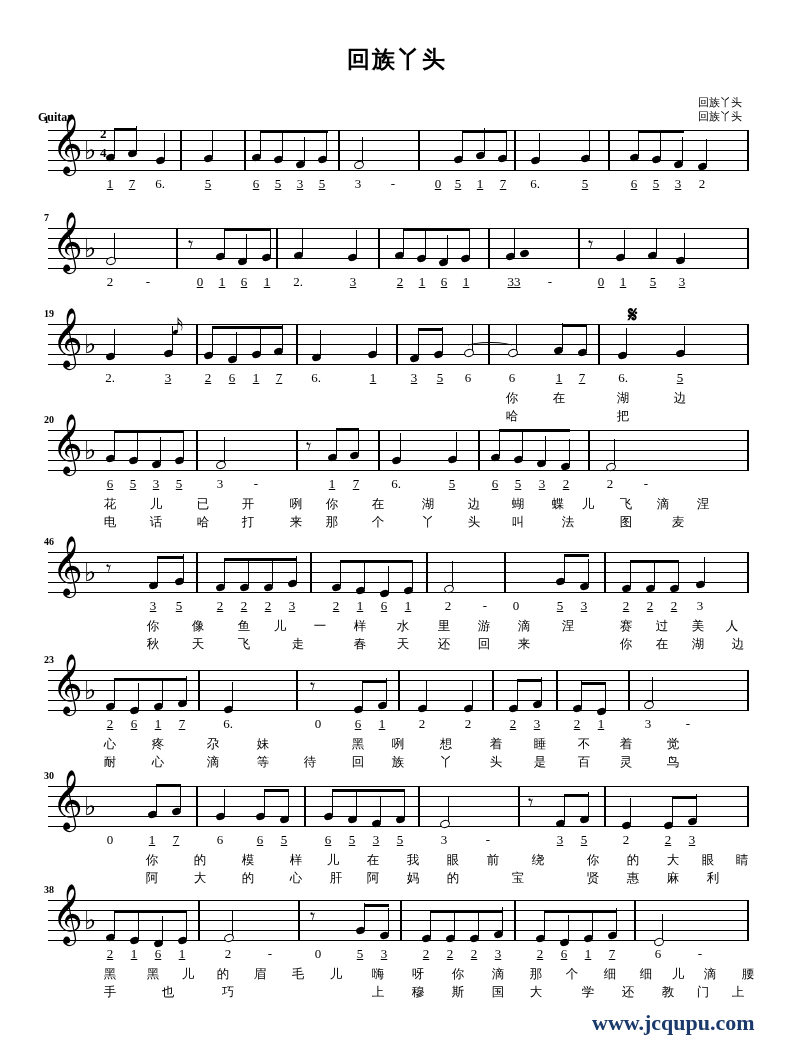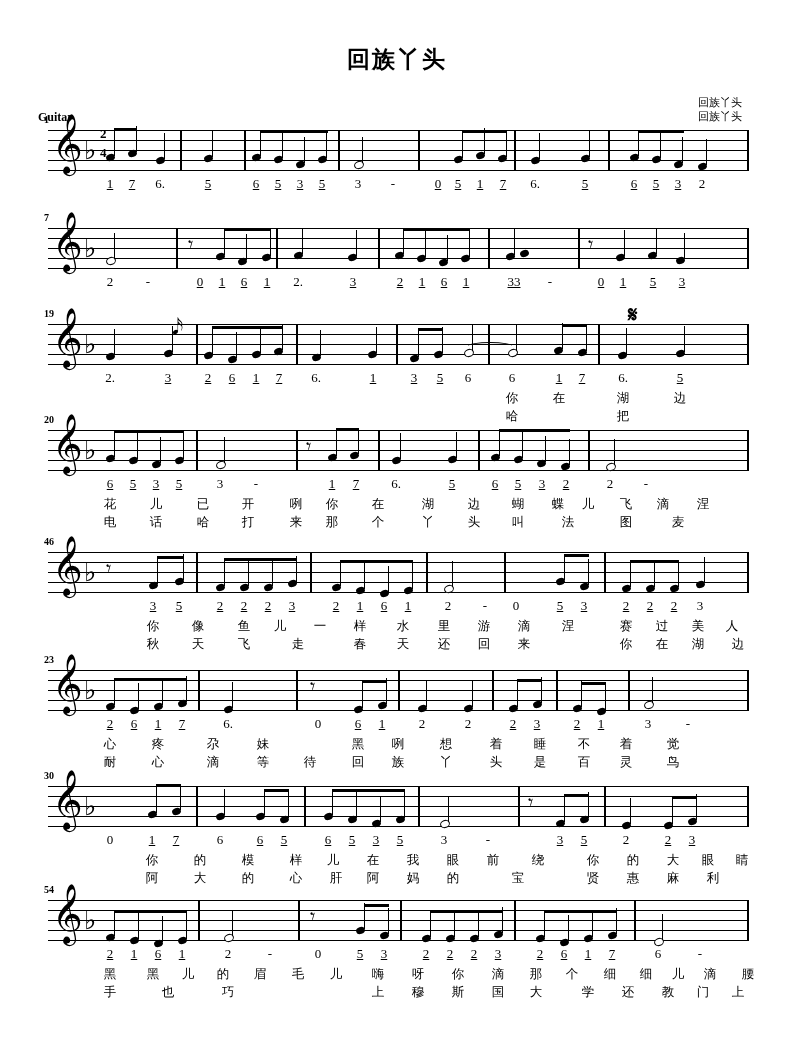--- a/index.html
+++ b/index.html
@@ -897,21 +897,21 @@
       <span style="left:405px;">的</span>
       <span style="left:470px;">宝</span>
       <span style="left:545px;">贤</span>
       <span style="left:585px;">惠</span>
       <span style="left:625px;">麻</span>
       <span style="left:665px;">利</span>
     </div>
   </div>
 
   <div class="system" style="top:900px;">
-    <div class="measnum" style="left:-4px;">54</div>
+    <div class="measnum" style="left:-4px;">38</div>
     <div class="staff">
       <div class="line"></div>
         <div class="line"></div>
         <div class="line"></div>
         <div class="line"></div>
         <div class="line"></div>
     </div>
     <div class="clef">𝄞</div>
     <div class="keysig">♭</div>
     <div class="barline" style="left:150px;"></div>
@@ -1009,13 +1009,14 @@
       <span style="left:450px;">国</span>
       <span style="left:488px;">大</span>
       <span style="left:540px;">学</span>
       <span style="left:580px;">还</span>
       <span style="left:620px;">教</span>
       <span style="left:655px;">门</span>
       <span style="left:690px;">上</span>
     </div>
   </div>
 
+  <div class="watermark">www.jcqupu.com</div>
 </div>
 
 </body></html>

